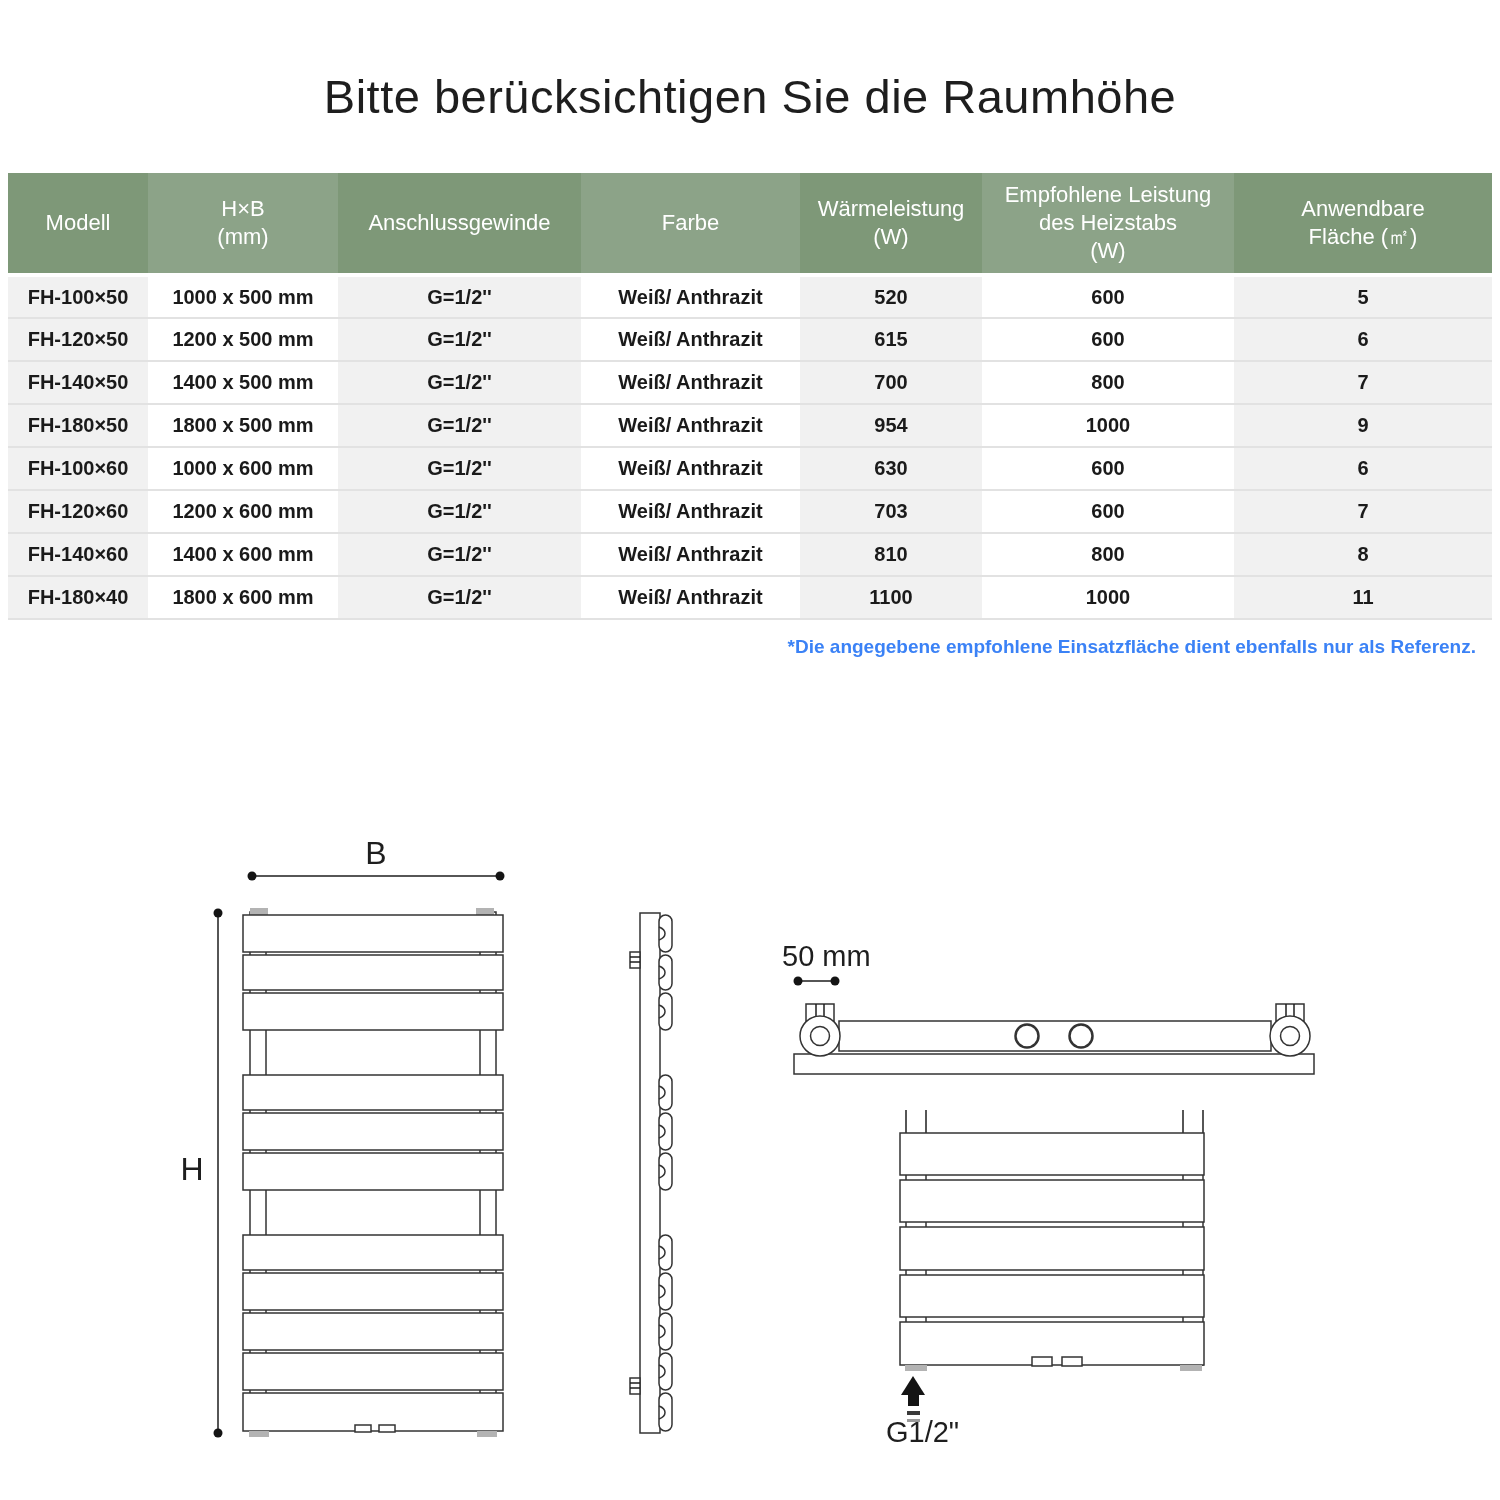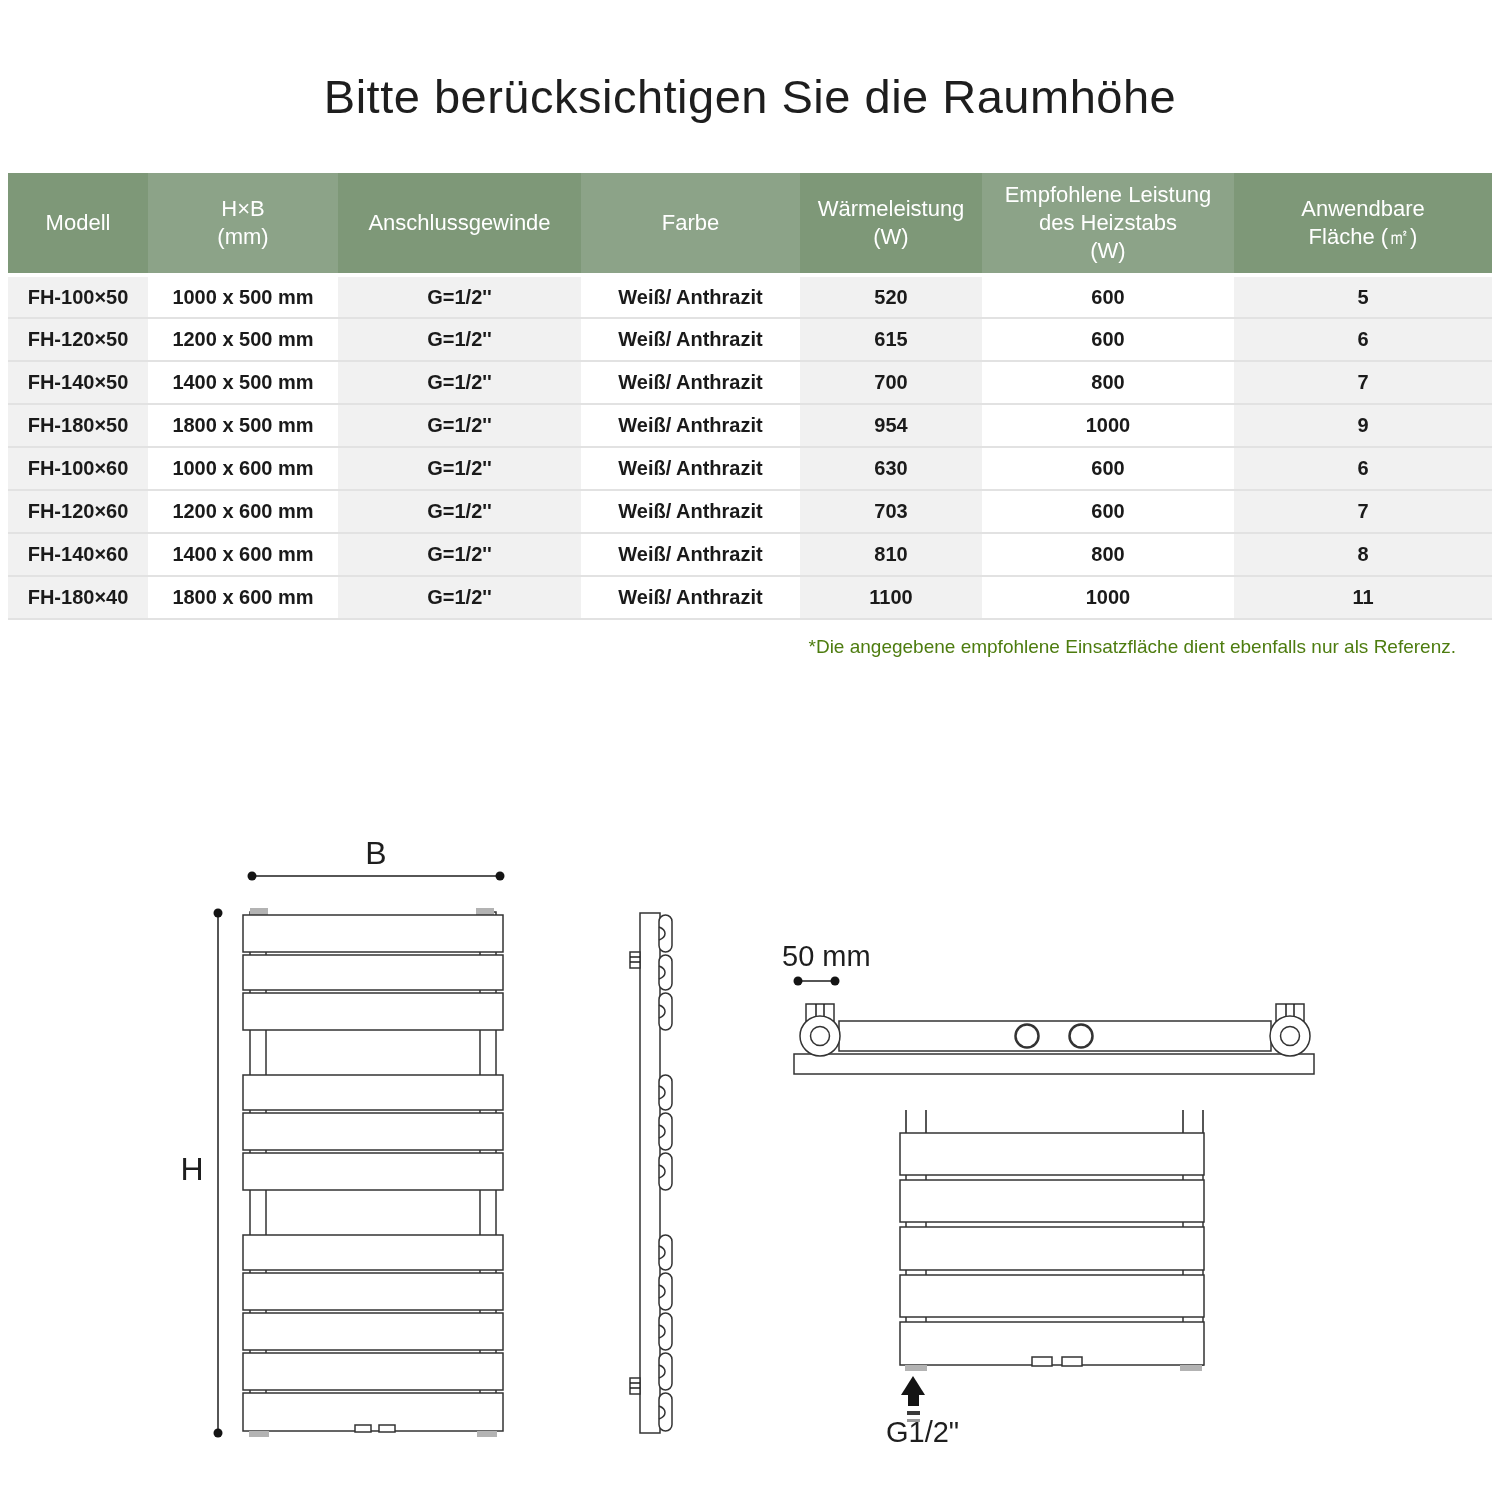--- a/index.html
+++ b/index.html
@@ -16,22 +16,22 @@
              font-weight:400; font-size:22px; line-height:1.28; white-space:pre-line; }
   thead th:nth-child(odd)  { background:#7e9878; }
   thead th:nth-child(even) { background:#8ca388; }
   thead tr { border-bottom:4px solid #ffffff; }
   tbody td { height:43px; vertical-align:middle; text-align:center; font-size:20px;
              font-weight:700; color:#1a1a1a; }
   tbody td:nth-child(odd)  { background:#f1f1f1; }
   tbody td:nth-child(even) { background:#ffffff; }
   tbody tr { border-bottom:2px solid #e2e2e2; }
 
-  .footnote { margin-top:16px; text-align:right; padding-right:44px; font-size:19px;
-              font-weight:400; color:#4d7c0f; }
+  .footnote { margin-top:16px; text-align:right; padding-right:24px; font-size:19px;
+              font-weight:700; color:#3b82f6; }
 
   svg.diagram { position:absolute; overflow:visible; }
   .draw  { stroke:#333; stroke-width:1.5; fill:#ffffff; }
   .nofill{ stroke:#333; stroke-width:1.5; fill:none; }
   .thick { stroke:#333; stroke-width:2.5; fill:#ffffff; }
   .gray  { fill:#b3b3b3; stroke:none; }
   .black { fill:#141414; stroke:none; }
   .dash1 { fill:#3a3a3a; stroke:none; }
   .dash2 { fill:#9a9a9a; stroke:none; }
   .dline { stroke:#1e1e1e; stroke-width:1.5; }

